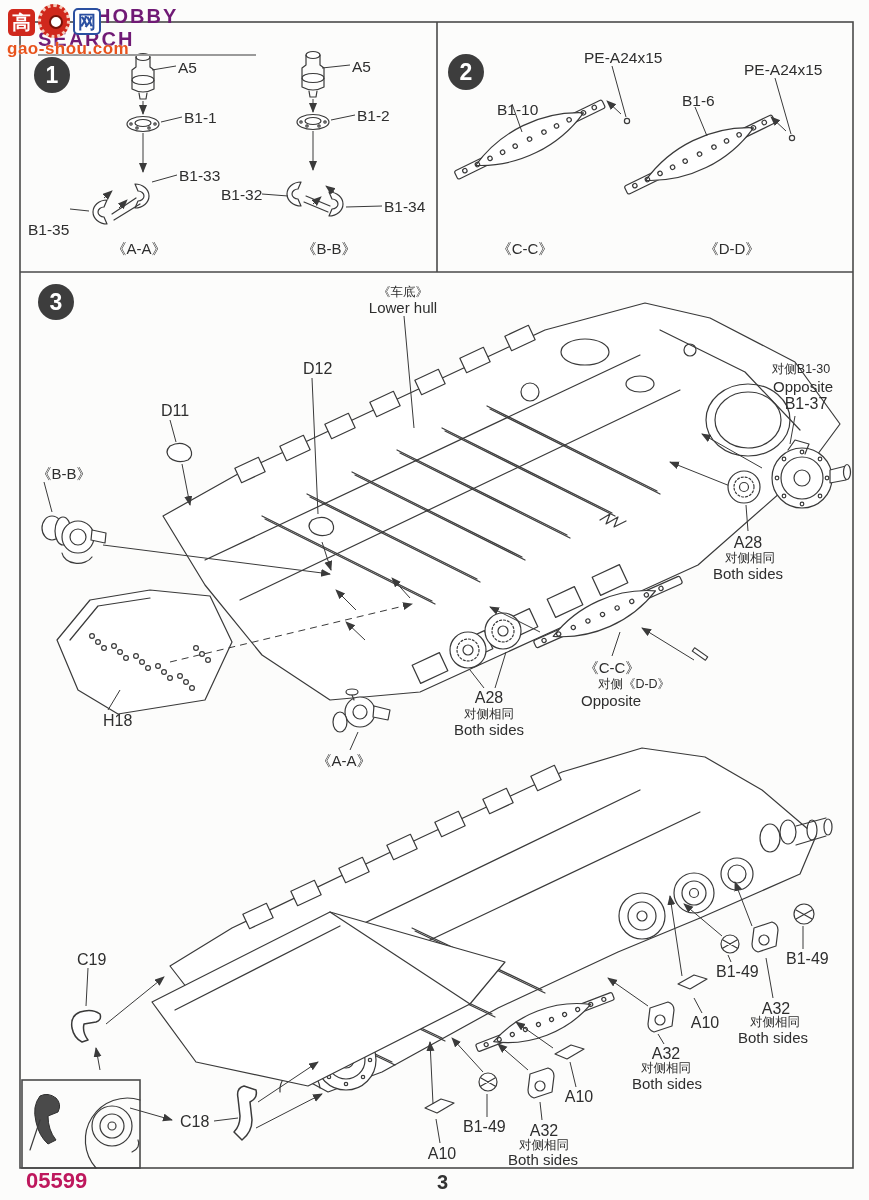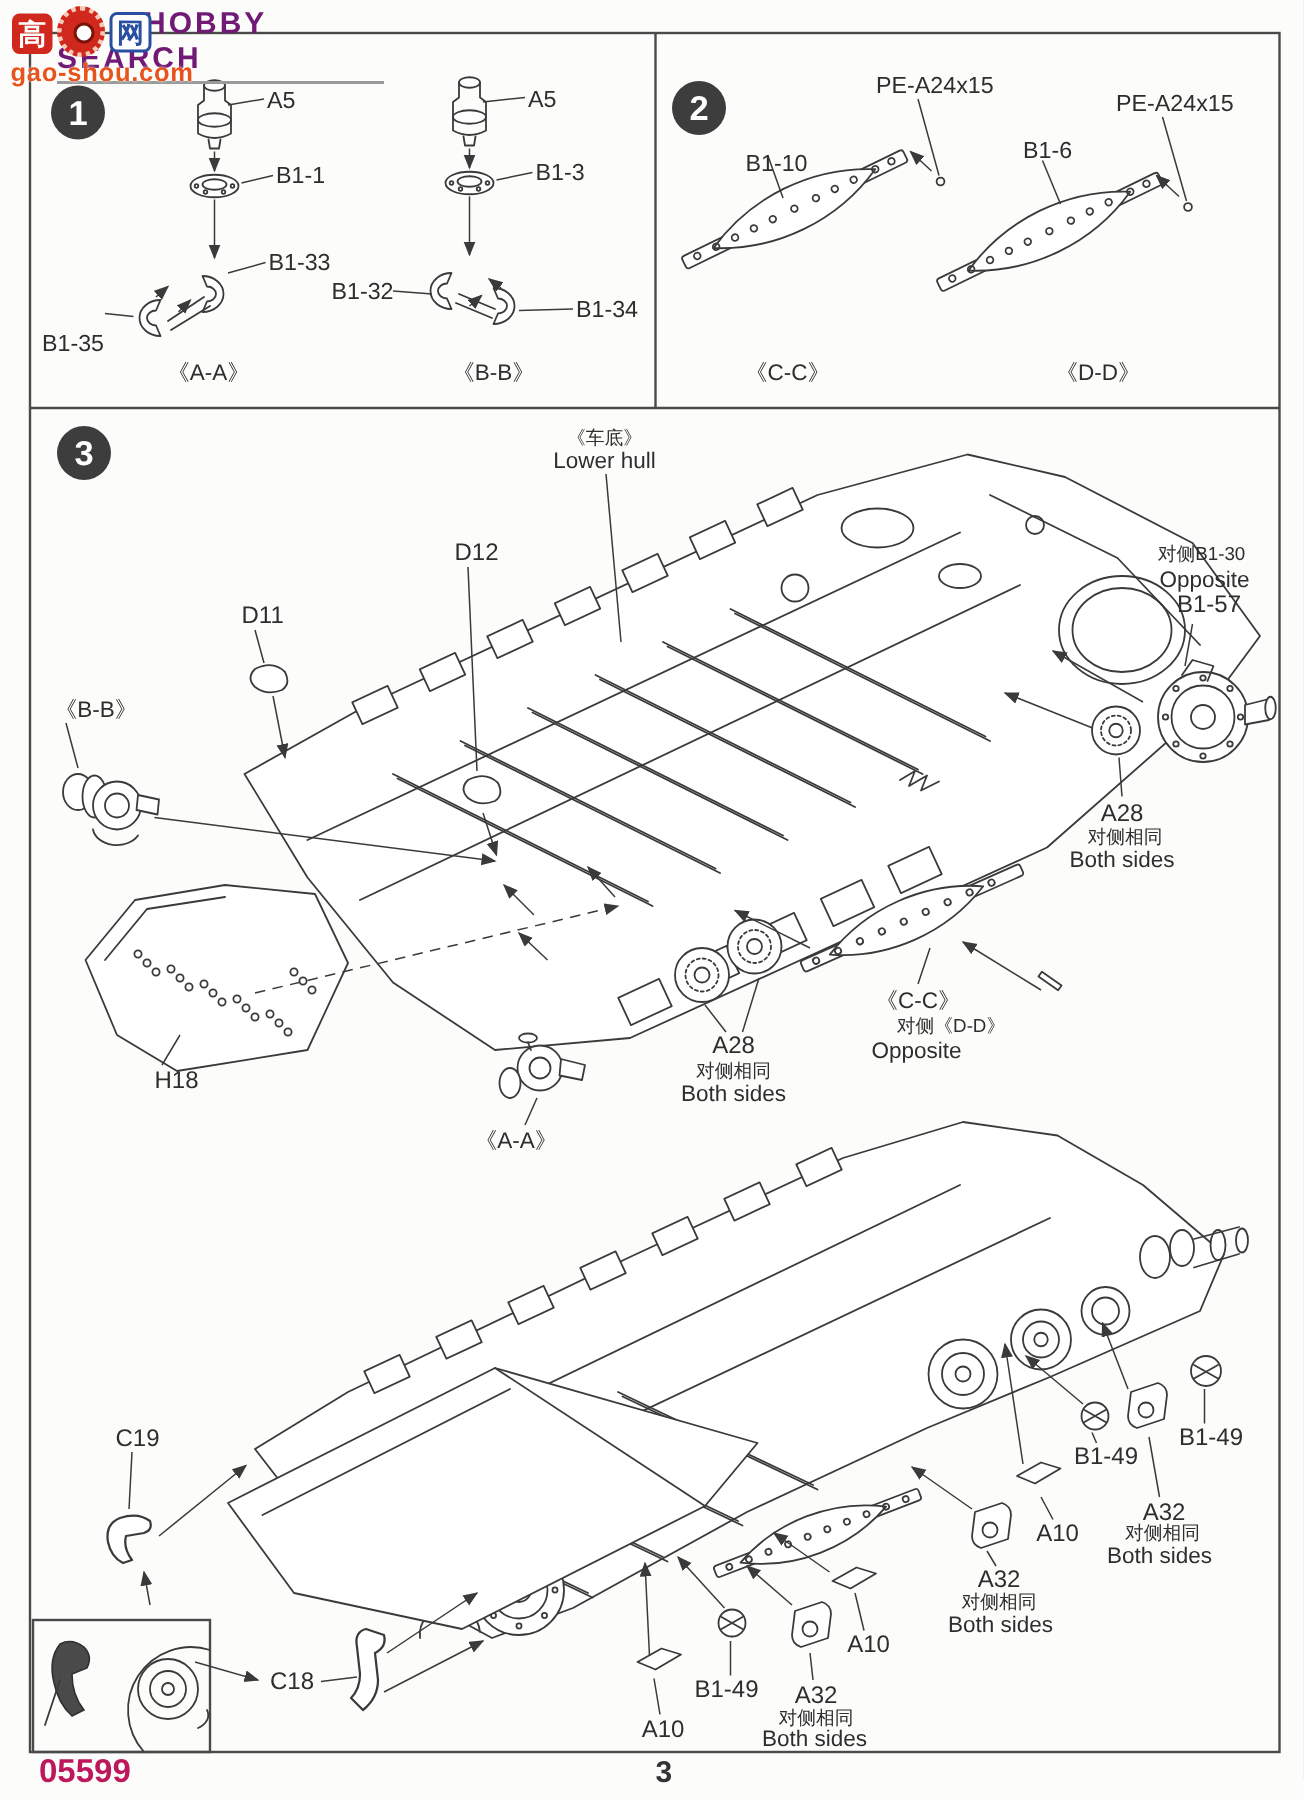--- a/index.html
+++ b/index.html
@@ -433,39 +433,39 @@
   <div class="badge" style="left:34px;top:57px;">1</div>
   <div class="badge" style="left:448px;top:54px;">2</div>
   <div class="badge" style="left:38px;top:284px;">3</div>
 
   <div class="lbl" style="left:178px;top:59px;">A5</div>
   <div class="lbl" style="left:184px;top:109px;">B1-1</div>
   <div class="lbl" style="left:179px;top:167px;">B1-33</div>
   <div class="lbl" style="left:28px;top:201px;margin-top:20px;">B1-35</div>
   <div class="lbl cap ctr" style="left:139px;top:241px;">《A-A》</div>
   <div class="lbl" style="left:352px;top:58px;">A5</div>
-  <div class="lbl" style="left:357px;top:107px;">B1-3</div>
+  <div class="lbl" style="left:357px;top:107px;">B1-2</div>
   <div class="lbl" style="left:221px;top:186px;">B1-32</div>
   <div class="lbl" style="left:384px;top:198px;">B1-34</div>
   <div class="lbl cap ctr" style="left:329px;top:241px;">《B-B》</div>
 
   <div class="lbl" style="left:584px;top:49px;">PE-A24x15</div>
   <div class="lbl" style="left:497px;top:101px;">B1-10</div>
   <div class="lbl cap ctr" style="left:525px;top:241px;">《C-C》</div>
   <div class="lbl" style="left:744px;top:61px;">PE-A24x15</div>
   <div class="lbl" style="left:682px;top:92px;">B1-6</div>
   <div class="lbl cap ctr" style="left:732px;top:241px;">《D-D》</div>
 
   <div class="lbl cjk ctr" style="left:403px;top:286px;">《车底》</div>
   <div class="lbl sm ctr" style="left:403px;top:300px;">Lower hull</div>
   <div class="lbl big" style="left:303px;top:360px;">D12</div>
   <div class="lbl big" style="left:161px;top:402px;">D11</div>
   <div class="lbl cjk ctr" style="left:801px;top:363px;">对侧B1-30</div>
   <div class="lbl sm ctr" style="left:803px;top:379px;">Opposite</div>
-  <div class="lbl big ctr" style="left:806px;top:395px;">B1-57</div>
+  <div class="lbl big ctr" style="left:806px;top:395px;">B1-37</div>
   <div class="lbl big ctr" style="left:748px;top:534px;">A28</div>
   <div class="lbl cjk ctr" style="left:750px;top:552px;">对侧相同</div>
   <div class="lbl sm ctr" style="left:748px;top:566px;">Both sides</div>
   <div class="lbl cap ctr" style="left:64px;top:466px;">《B-B》</div>
   <div class="lbl big" style="left:103px;top:712px;">H18</div>
   <div class="lbl cap ctr" style="left:344px;top:753px;">《A-A》</div>
   <div class="lbl big ctr" style="left:489px;top:689px;">A28</div>
   <div class="lbl cjk ctr" style="left:489px;top:708px;">对侧相同</div>
   <div class="lbl sm ctr" style="left:489px;top:722px;">Both sides</div>
   <div class="lbl cap ctr" style="left:612px;top:660px;">《C-C》</div>

